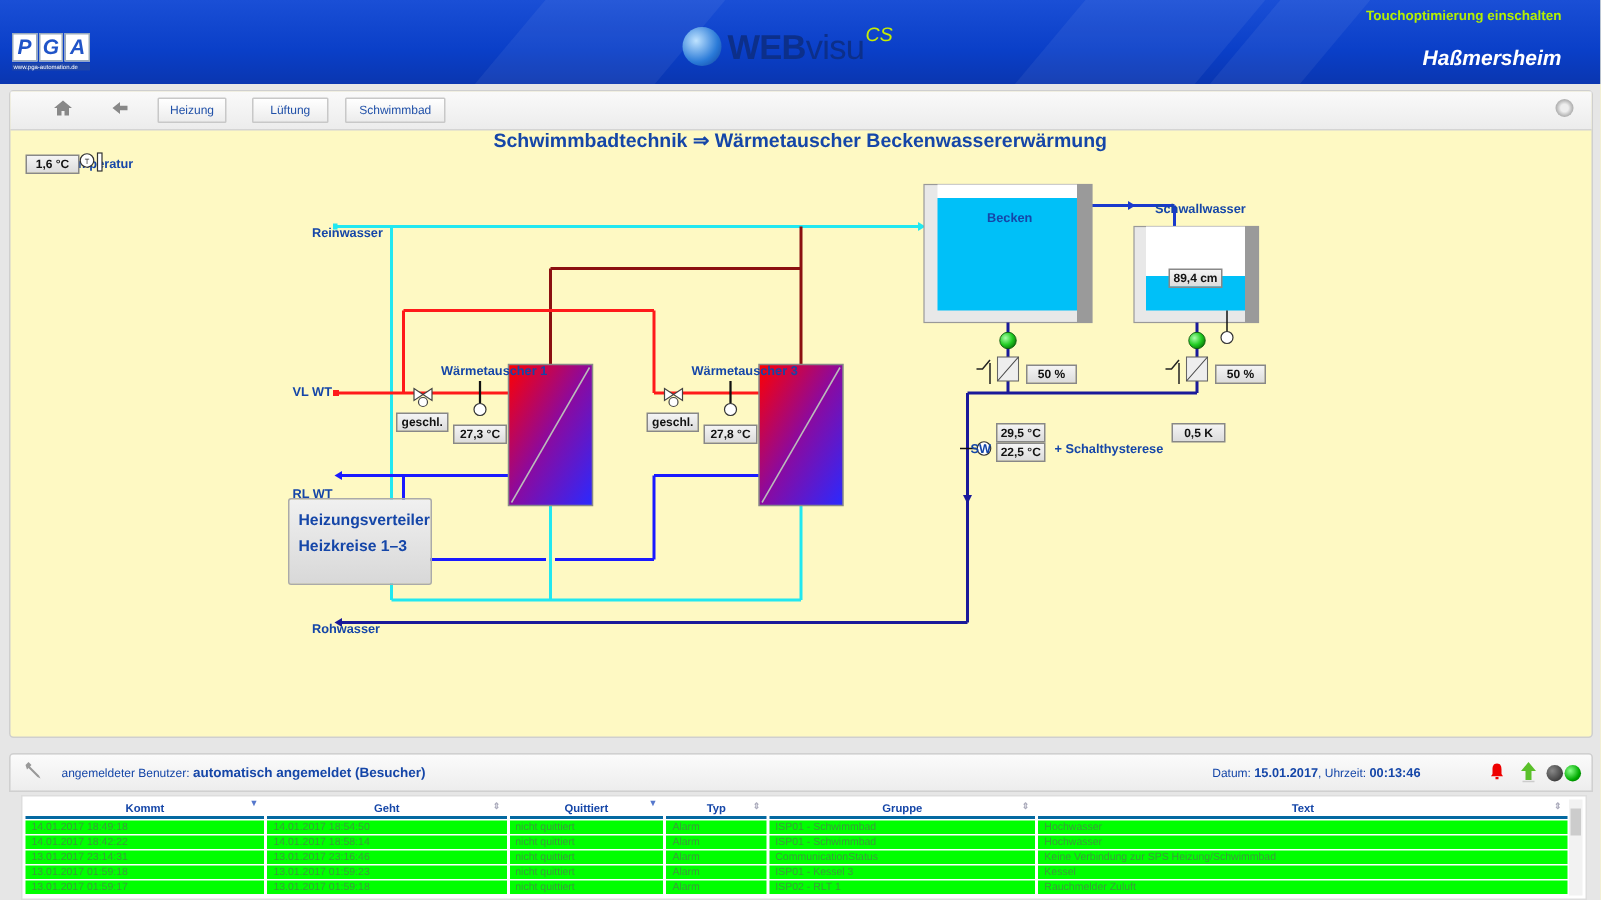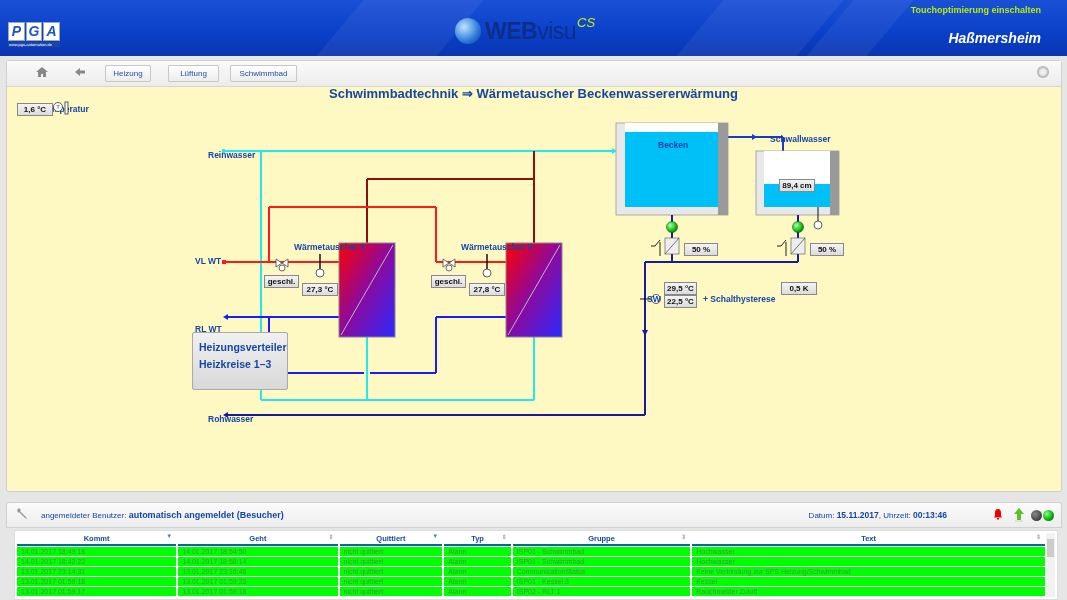--- a/index.html
+++ b/index.html
@@ -266,21 +266,21 @@
     <svg width="12" height="12" viewBox="0 0 12 12">
         <path d="M1 2 L3 0 L5 2 L4 3 L10 9 L11 11 L9 10 L3 4 L2 5 Z" fill="#999"></path>
       </svg>
   </div>
   <div class="user-info">
     <span>angemeldeter Benutzer:</span>
     <b>automatisch angemeldet (Besucher)</b>
   </div>
   <div class="datetime">
     <span>Datum:</span>
-    <b>15.11.2017</b><span>, Uhrzeit:</span>
+    <b>15.01.2017</b><span>, Uhrzeit:</span>
     <b>00:13:46</b>
   </div>
   <svg class="bell" viewBox="0 0 10 12">
     <path d="M5 1 C2.5 1 2 3 2 5 L2 8 L1 9.5 L9 9.5 L8 8 L8 5 C8 3 7.5 1 5 1 Z" fill="#e00"></path>
     <rect x="4" y="10" width="2" height="1.5" fill="#e00"></rect>
   </svg>
   <svg class="uparrow" viewBox="0 0 12 15">
     <path d="M6 1 L11 7 L8 7 L8 13 L4 13 L4 7 L1 7 Z" fill="#5ac02a"></path>
     <rect x="2" y="13.5" width="8" height="1" fill="#ccc"></rect>
   </svg>

